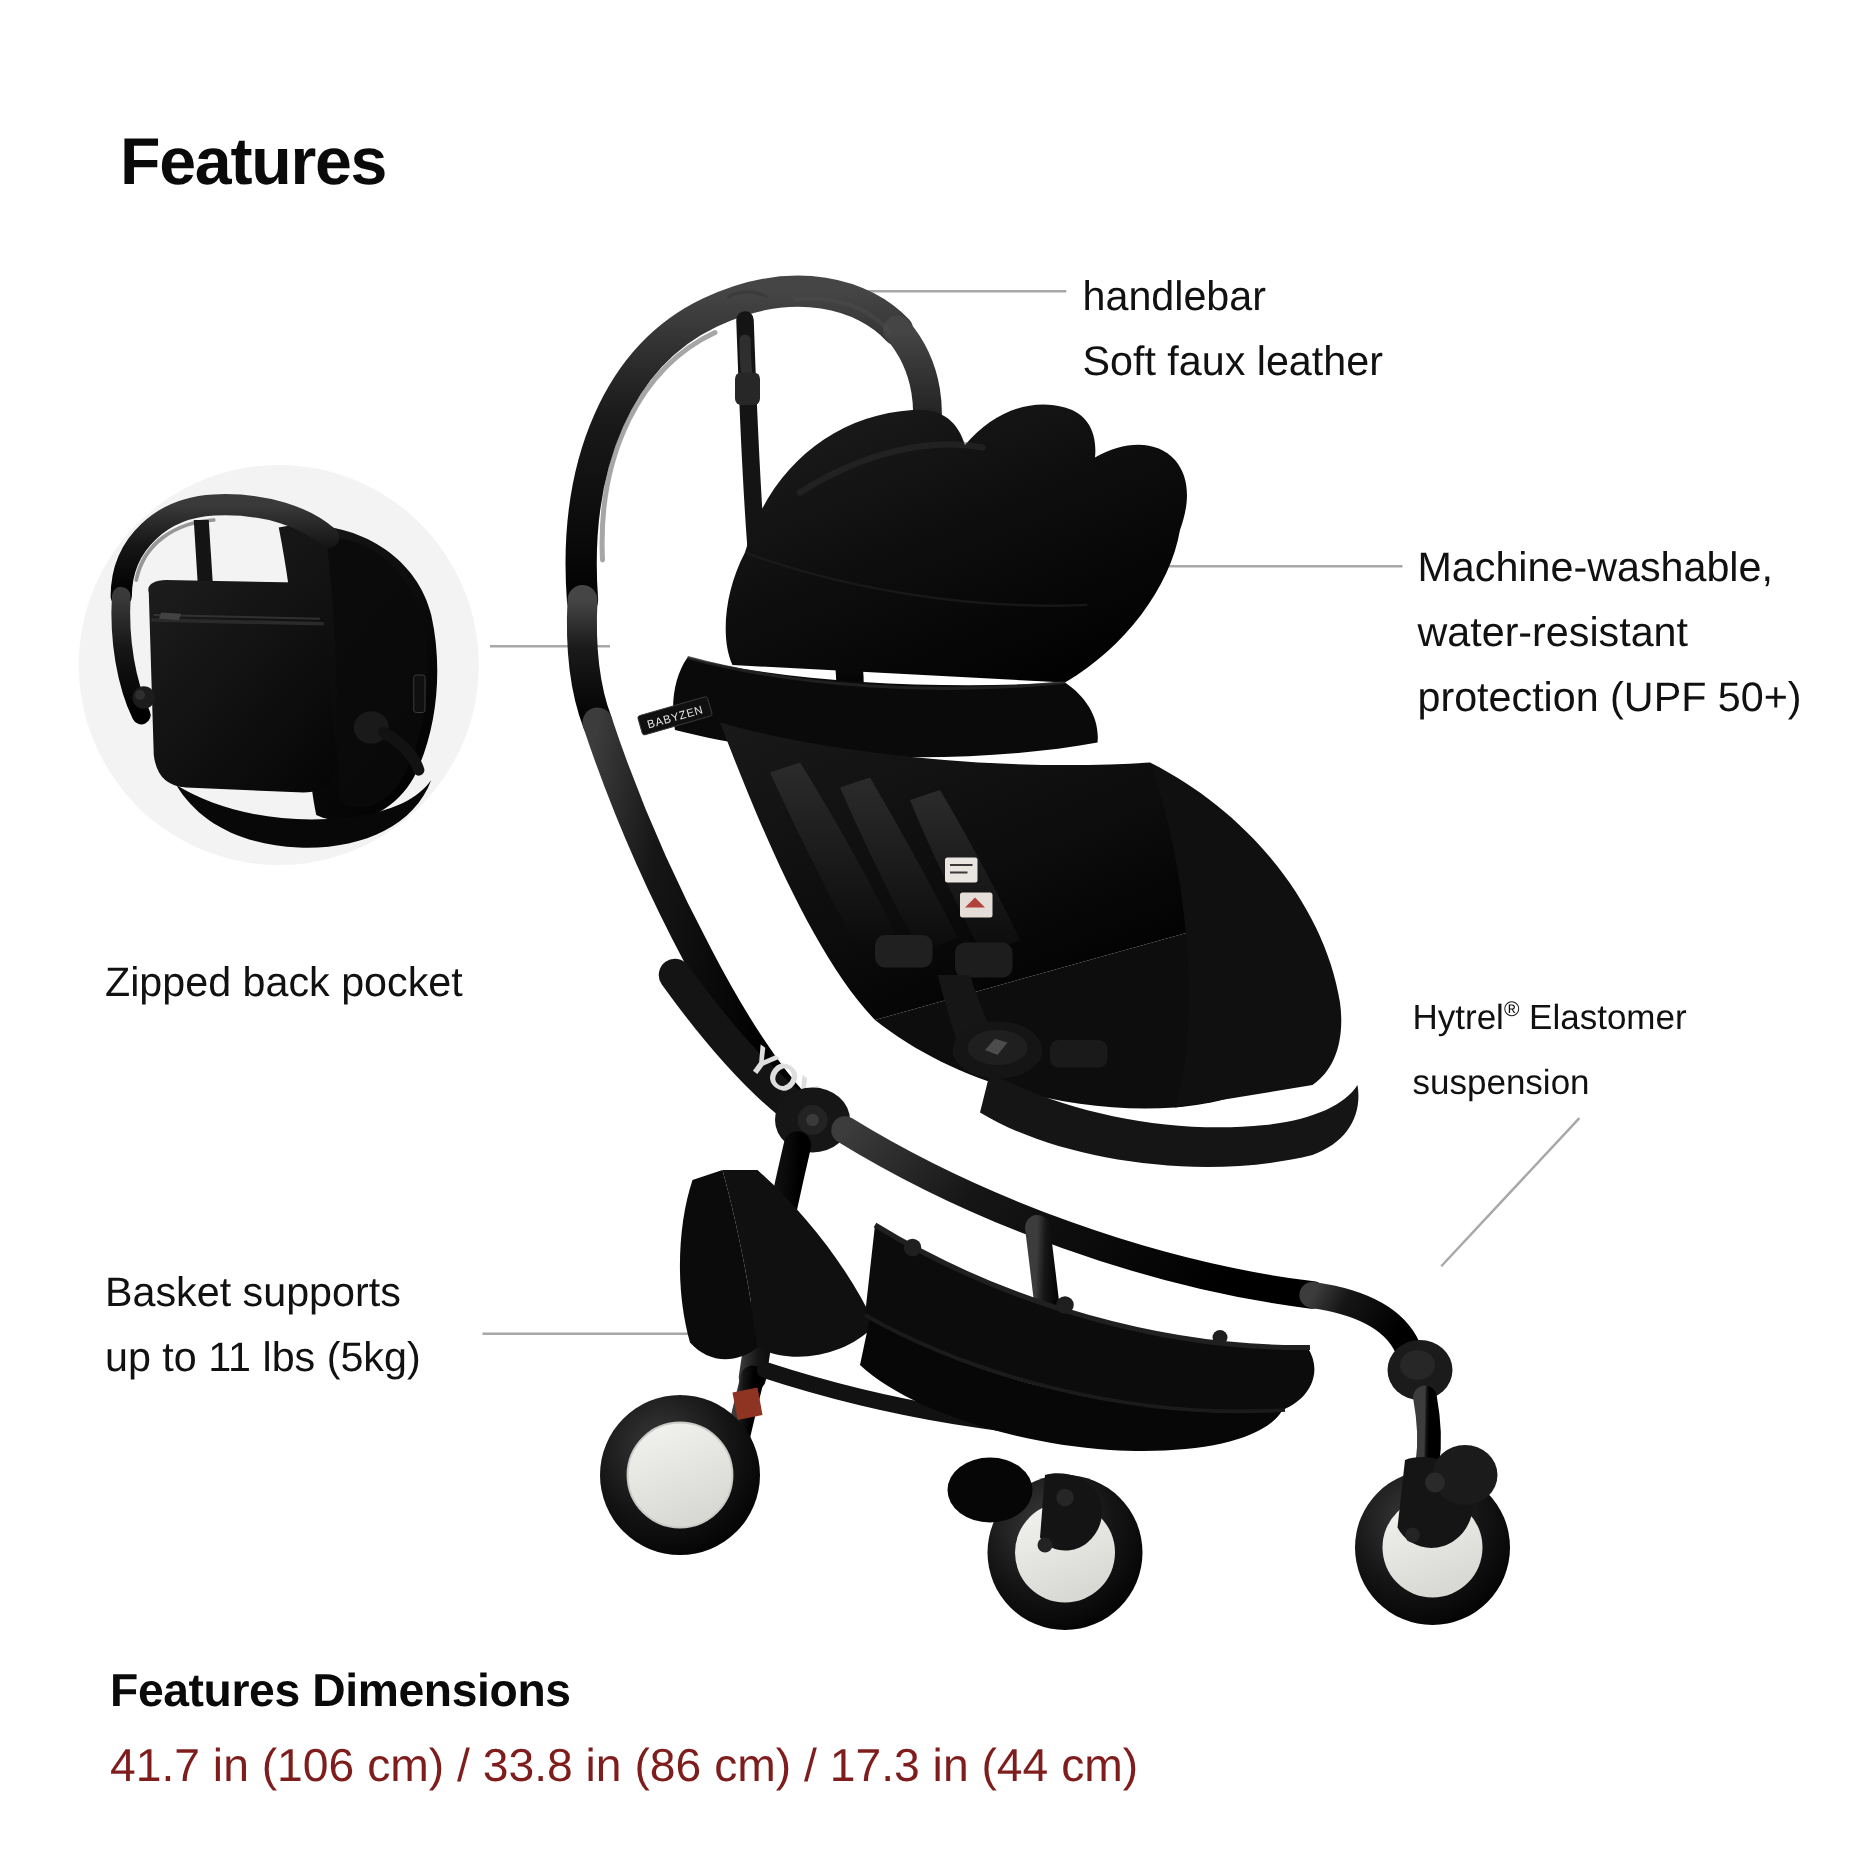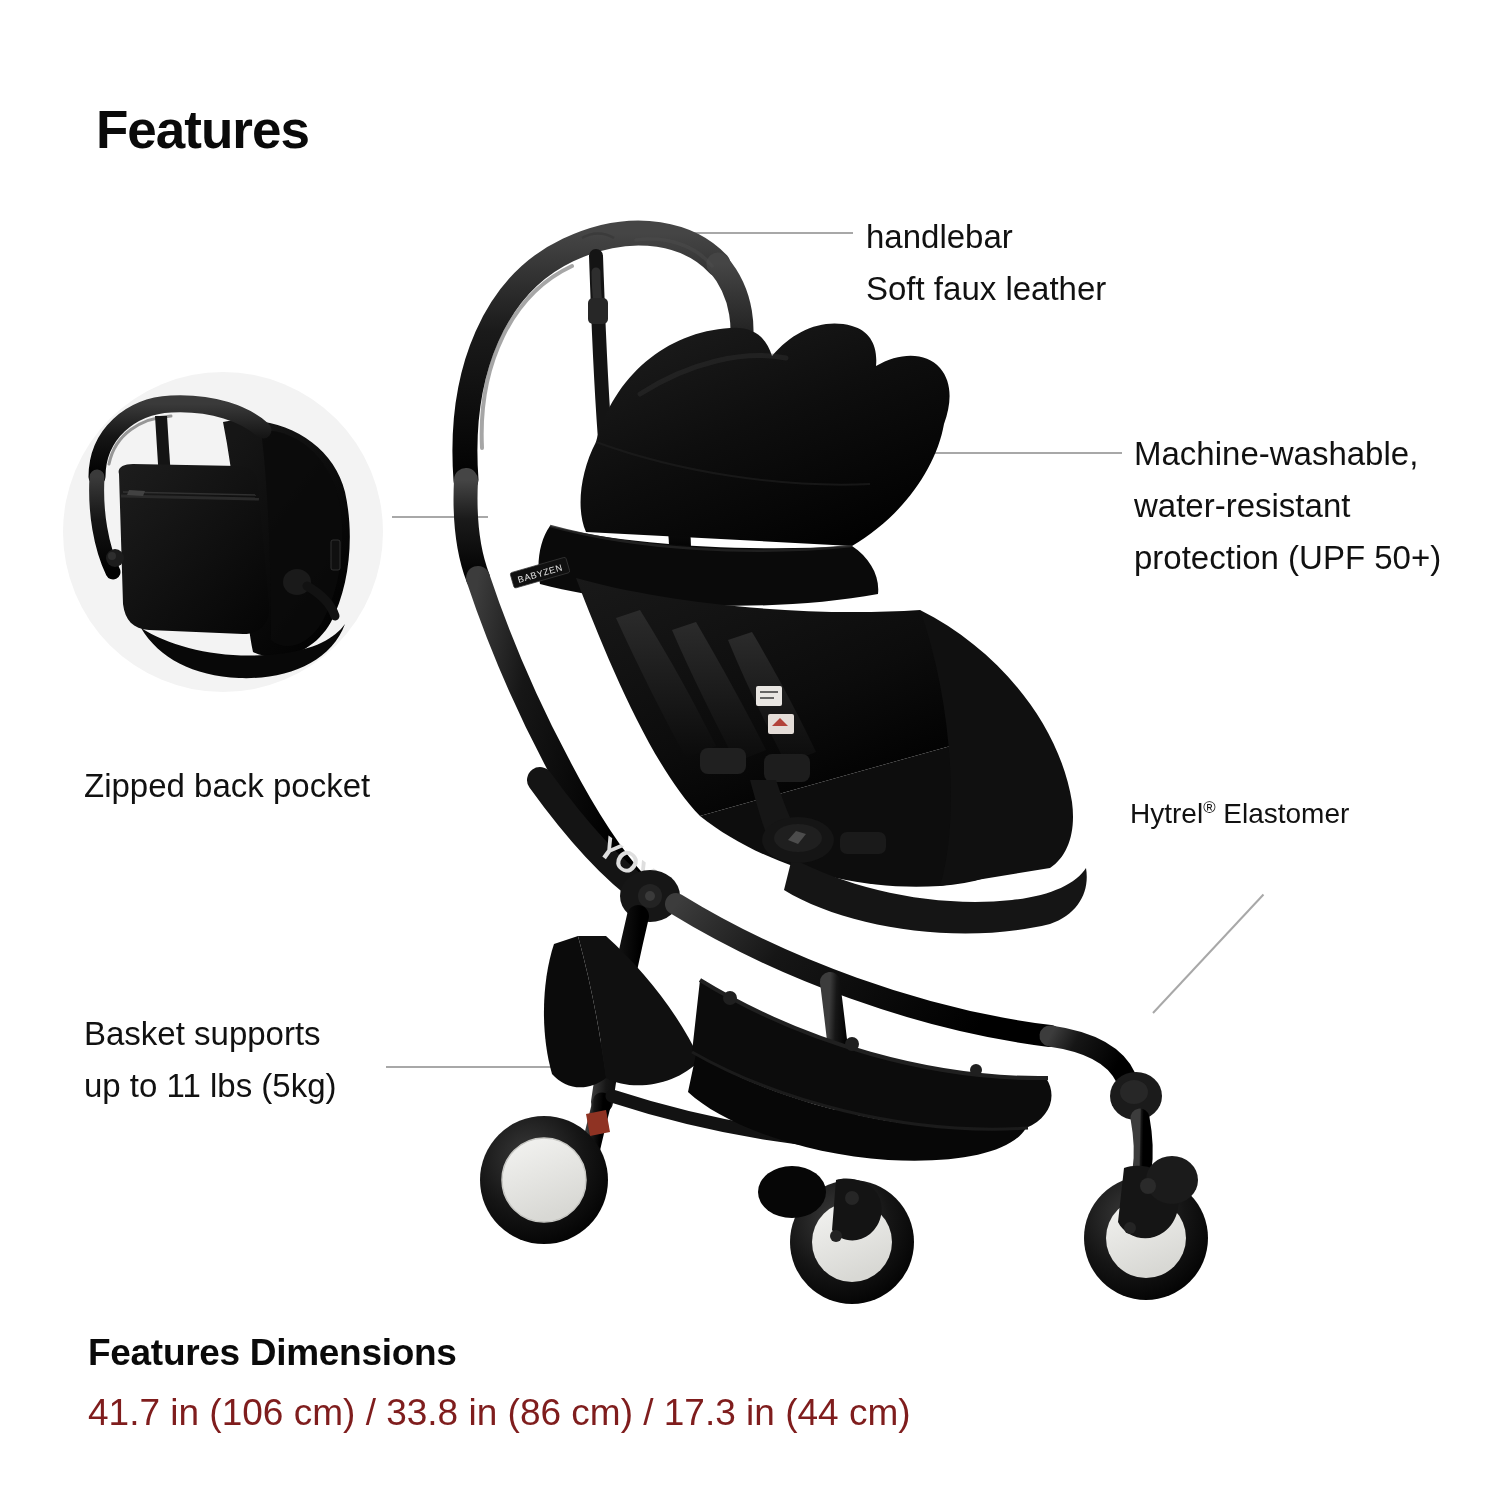--- a/index.html
+++ b/index.html
@@ -330,20 +330,21 @@
   </div>
 
   <div class="callout" id="callout-material">
     <span class="ln">Machine-washable,</span>
     <span class="ln">water-resistant</span>
     <span class="ln">protection (UPF 50+)</span>
   </div>
 
   <div class="callout" id="callout-suspension">
     <span class="ln"><span>Hytrel</span><span class="reg">®</span><span> Elastomer</span></span>
+    <span class="ln">suspension</span>
   </div>
 
   <div class="callout" id="callout-pocket">
     <span class="ln">Zipped back pocket</span>
   </div>
 
   <div class="callout" id="callout-basket">
     <span class="ln">Basket supports</span>
     <span class="ln">up to 11 lbs (5kg)</span>
   </div>

